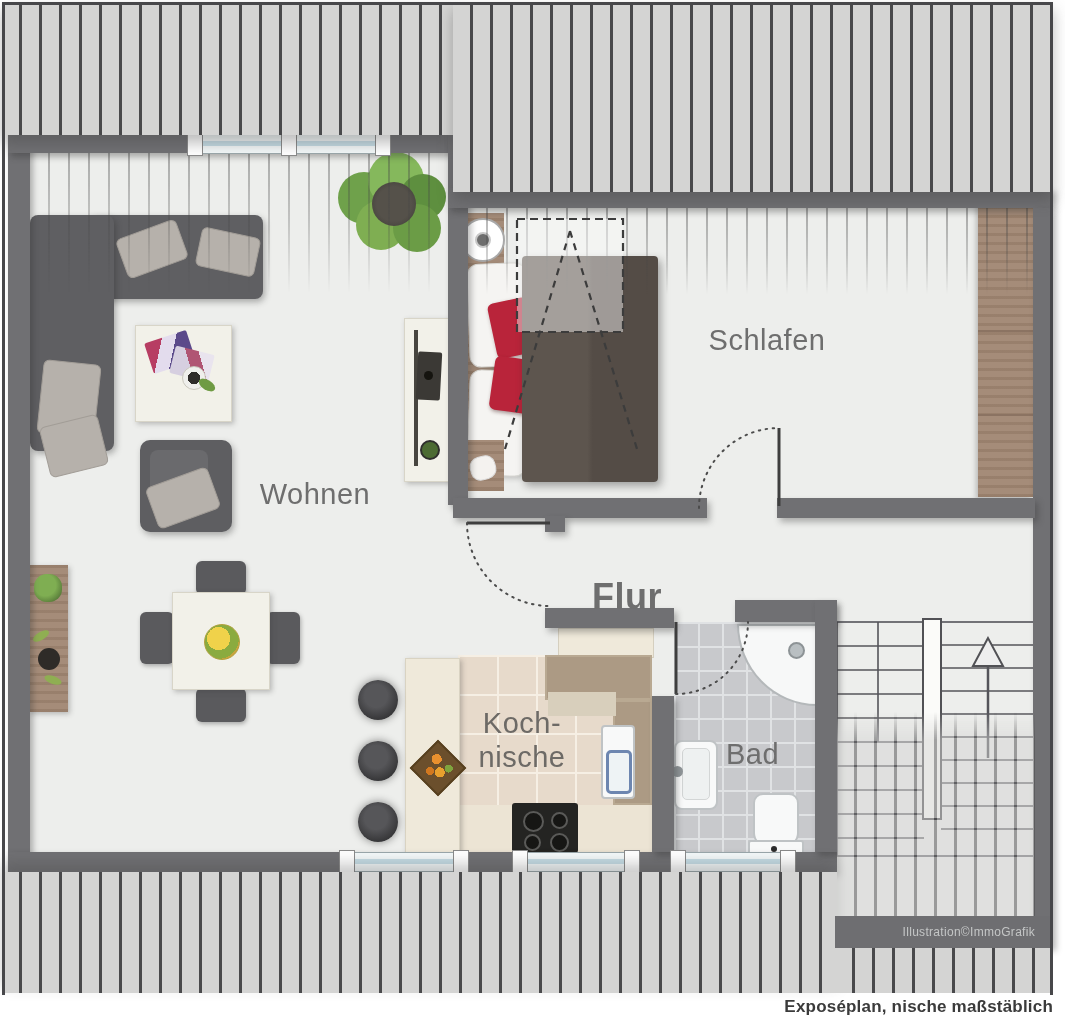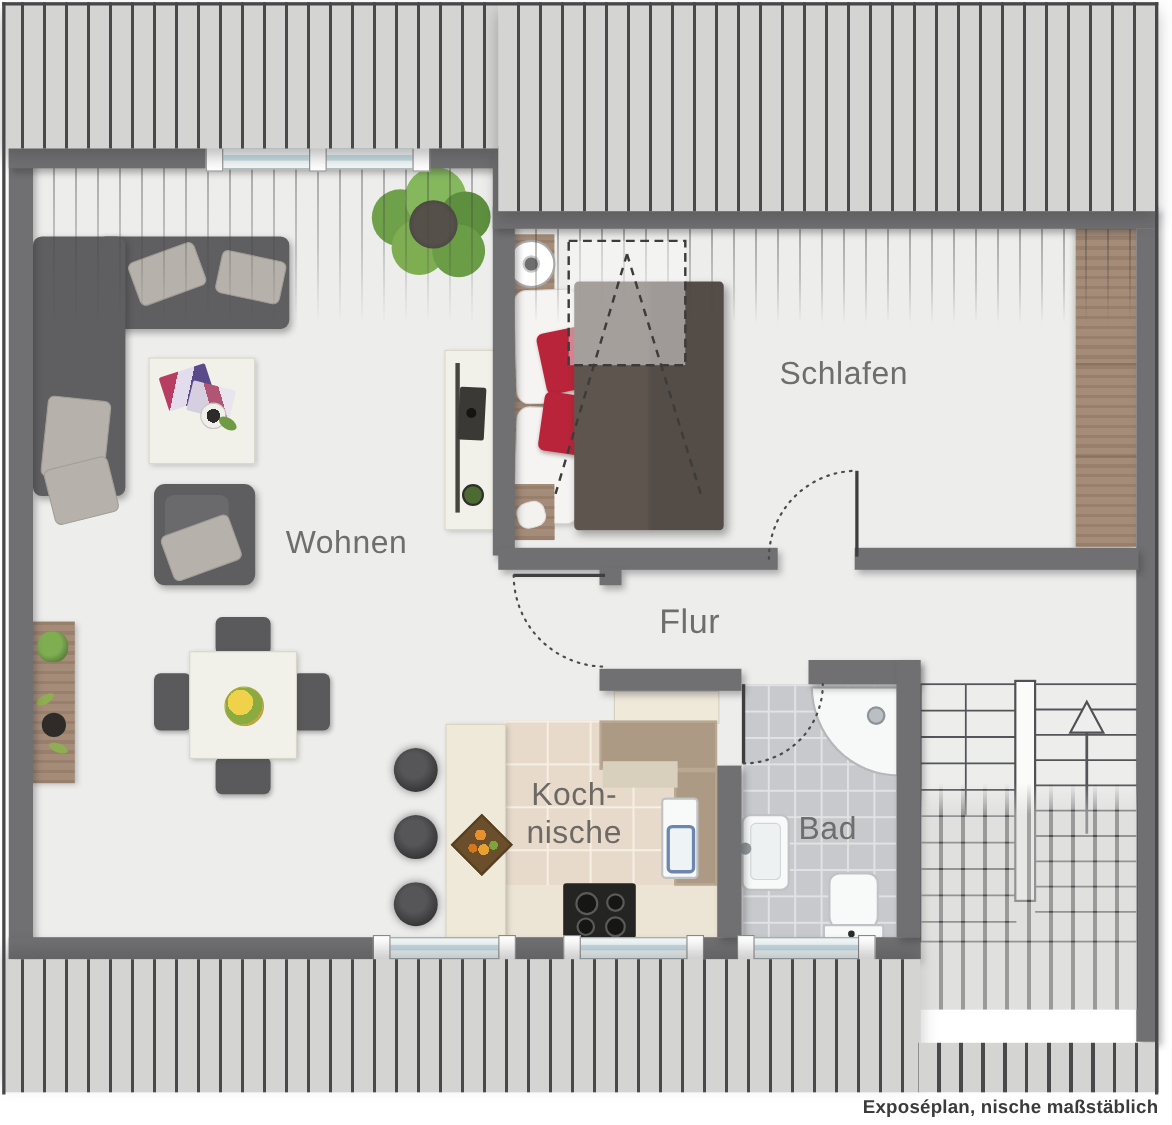--- a/index.html
+++ b/index.html
@@ -225,25 +225,28 @@
 
     <rect x="517" y="219" width="106" height="113" fill="rgba(250,250,250,0.45)" stroke="#3c3c3c" stroke-width="2.2" stroke-dasharray="8 5"></rect>
     <line x1="570" y1="231" x2="505" y2="449" stroke="#3c3c3c" stroke-width="2.2" stroke-dasharray="7 6"></line>
     <line x1="570" y1="231" x2="637" y2="449" stroke="#3c3c3c" stroke-width="2.2" stroke-dasharray="7 6"></line>
   </svg>
 
   <div class="abs hatch hatch-shadow-down" style="left:2px;top:2px;width:451px;height:133px;"></div>
   <div class="abs hatch hatch-shadow-down" style="left:453px;top:2px;width:600px;height:190px;"></div>
   <div class="abs hatch hatch-shadow-up" style="left:2px;top:872px;width:835px;height:121px;"></div>
   <div class="abs hatch" style="left:837px;top:712px;width:198px;height:206px;opacity:.5;-webkit-mask-image:linear-gradient(to bottom,transparent 0,black 28px);mask-image:linear-gradient(to bottom,transparent 0,black 28px);"></div>
+  <div class="abs" style="left:835px;top:916px;width:218px;height:32px;background:#6e6e71;">
+    <div class="watermark" style="position:absolute;right:18px;top:9px;">Illustration©ImmoGrafik</div>
+  </div>
   <div class="abs hatch" style="left:835px;top:948px;width:218px;height:45px;"></div>
 
   <div class="abs room-label" style="left:240px;top:478px;width:150px;">Wohnen</div>
   <div class="abs room-label" style="left:687px;top:324px;width:160px;">Schlafen</div>
-  <div class="abs room-label" style="left:577px;top:547px;width:100px;font-size:31px;">Flur</div>
+  <div class="abs room-label" style="left:577px;top:576px;width:100px;font-size:36px;font-weight:bold;">Flur</div>
   <div class="abs room-label" style="left:462px;top:706px;width:120px;line-height:34px;color:#6d6a66;">
     <span style="display:block;">Koch-</span>
     <span style="display:block;text-align:center;">nische</span>
   </div>
   <div class="abs room-label" style="left:705px;top:738px;width:95px;">Bad</div>
 
   <div class="abs frame"></div>
   <div class="abs caption" style="right:12px;top:997px;">Exposéplan, nische maßstäblich</div>
 </div>
 

